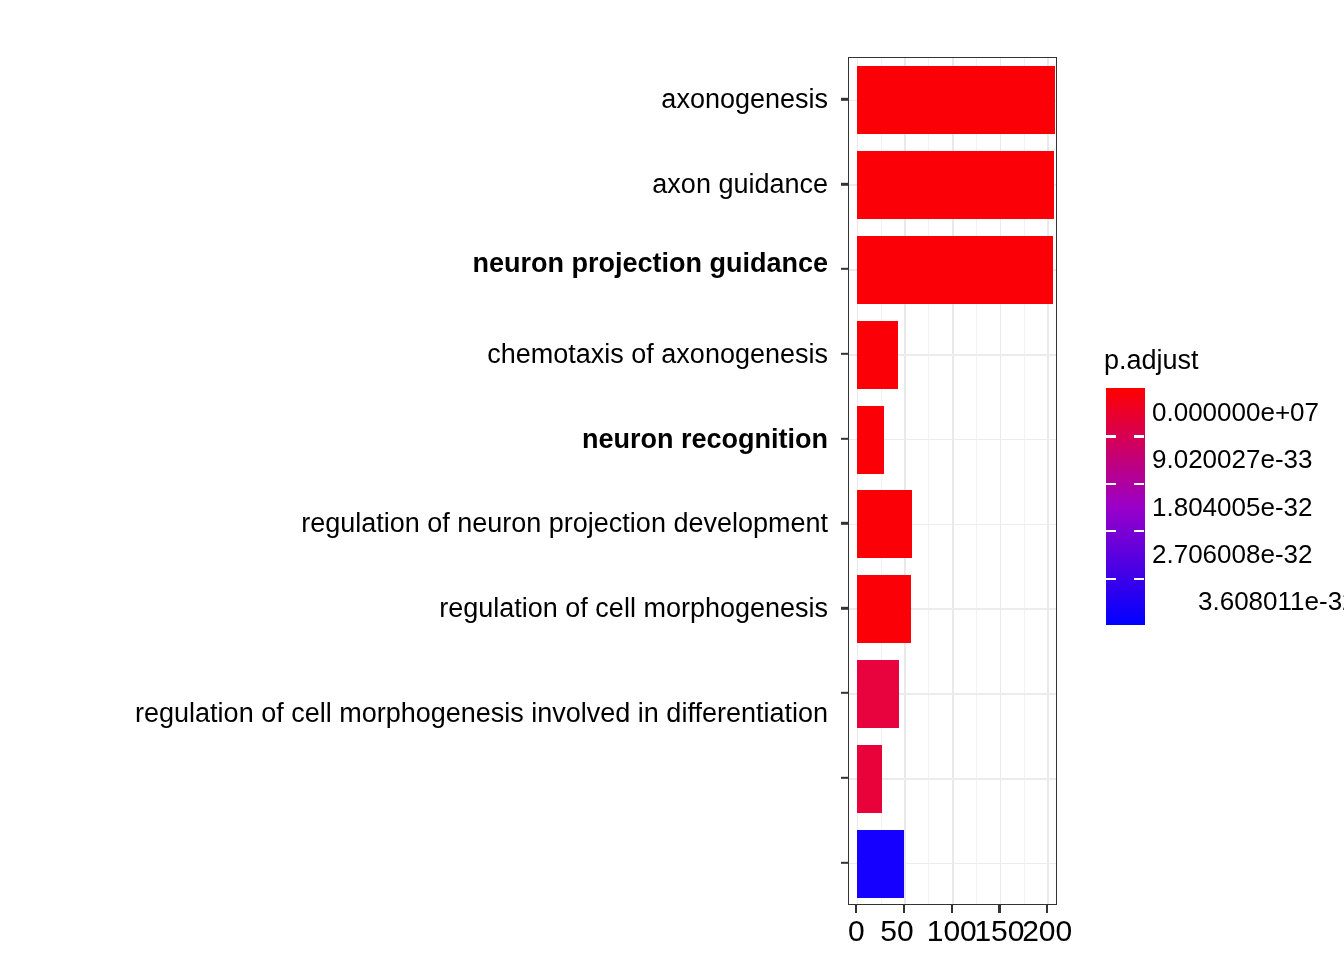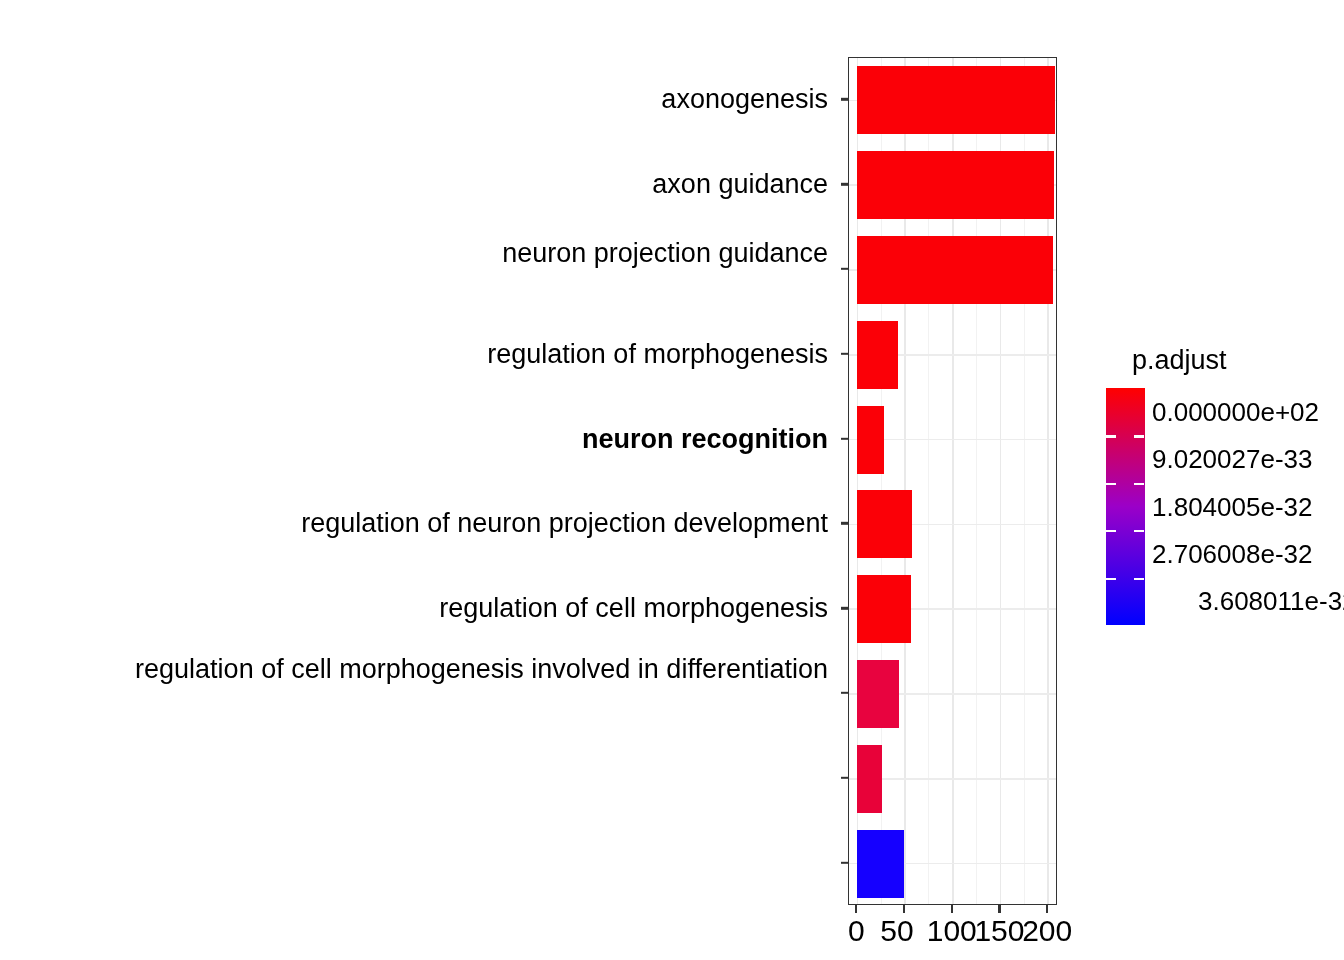--- a/index.html
+++ b/index.html
@@ -37,21 +37,21 @@
   #xaxis{position:absolute;left:848px;top:905px;width:209px;height:56px;}
   .xtick{position:absolute;top:0;width:2.4px;height:8px;background:#333333;}
   .xticklabel{
     position:absolute;top:10px;font-size:30px;line-height:32px;
     white-space:nowrap;transform:translateX(-50%);
   }
 
   
   #legend{position:absolute;left:1100px;top:345px;width:244px;height:300px;}
   #legend-title{
-    position:absolute;left:4px;top:0;font-size:27px;line-height:30px;white-space:nowrap;margin-left:28px;
+    position:absolute;left:4px;top:0;font-size:27px;line-height:30px;white-space:nowrap;
   }
   #legend-bar{
     position:absolute;left:6px;top:43px;width:39px;height:237px;
   }
   .legend-tick{position:absolute;width:10px;height:2.2px;background:#ffffff;}
   .legend-tick.left{left:6px;}
   .legend-tick.right{left:34px;}
   .legend-label{
     position:absolute;left:52px;font-size:26px;line-height:26px;white-space:nowrap;
     transform:translateY(-50%);
@@ -96,31 +96,31 @@
         <div class="bar" title="negative chemotaxis: 26" style="top: 686.88px; height: 67.84px; width: 24.817px; background: rgb(232, 2, 57);"></div>
         <div class="bar" title="forebrain development: 49" style="top: 771.68px; height: 67.84px; width: 46.7705px; background: rgb(21, 0, 255);"></div>
       </div>
   </div>
 
   <div id="ylabels">
       <div class="ylabel" style="top: 42.4px;">axonogenesis</div>
       <div class="ytick" style="top: 42.4px;"></div>
       <div class="ylabel" style="top: 127.2px;">axon guidance</div>
       <div class="ytick" style="top: 127.2px;"></div>
-      <div class="ylabel" style="top: 196px;">neuron projection guidance</div>
+      <div class="ylabel" style="top: 206px; font-weight: bold;">neuron projection guidance</div>
       <div class="ytick" style="top: 212px;"></div>
-      <div class="ylabel" style="top: 296.8px;">regulation of morphogenesis</div>
+      <div class="ylabel" style="top: 296.8px;">chemotaxis of axonogenesis</div>
       <div class="ytick" style="top: 296.8px;"></div>
       <div class="ylabel" style="top: 381.6px; font-weight: bold;">neuron recognition</div>
       <div class="ytick" style="top: 381.6px;"></div>
       <div class="ylabel" style="top: 466.4px;">regulation of neuron projection development</div>
       <div class="ytick" style="top: 466.4px;"></div>
       <div class="ylabel" style="top: 551.2px;">regulation of cell morphogenesis</div>
       <div class="ytick" style="top: 551.2px;"></div>
-      <div class="ylabel" style="top: 612px; text-align: center;">regulation of cell morphogenesis involved in differentiation</div>
+      <div class="ylabel" style="top: 656px; text-align: center;">regulation of cell morphogenesis involved in differentiation</div>
       <div class="ytick" style="top: 636px;"></div>
       <div class="ytick" style="top: 720.8px;"></div>
       <div class="ytick" style="top: 805.6px;"></div>
     </div>
 
   <div id="xaxis">
       <div class="xtick" style="left: 7.1px;"></div>
       <div class="xticklabel" style="left: 8.3px;">0</div>
       <div class="xtick" style="left: 54.825px;"></div>
       <div class="xticklabel" style="left: 49px;">50</div>
@@ -129,21 +129,21 @@
       <div class="xtick" style="left: 150.275px;"></div>
       <div class="xticklabel" style="left: 151.475px; text-align: center;">150</div>
       <div class="xtick" style="left: 198px;"></div>
       <div class="xticklabel" style="left: 199.2px;">200</div>
     </div>
 
   <div id="legend">
     <div id="legend-title">p.adjust</div>
     <div id="legend-bar" style="background: linear-gradient(rgb(255, 0, 0) 0%, rgb(155, 0, 200) 50%, rgb(0, 0, 255) 100%);"></div>
     <div id="legend-labels">
-        <div class="legend-label" style="top: 66.7px;">0.000000e+02</div>
+        <div class="legend-label" style="top: 66.7px;">0.000000e+07</div>
         <div class="legend-label" style="top: 114.1px;">9.020027e-33</div>
         <div class="legend-label" style="top: 161.5px;">1.804005e-32</div>
         <div class="legend-label" style="top: 208.9px;">2.706008e-32</div>
         <div class="legend-label" style="top: 256.3px; margin-left: 46px;">3.608011e-32</div>
       </div>
   <div class="legend-tick left" style="top: 90.4px;"></div>
       <div class="legend-tick right" style="top: 90.4px;"></div>
       <div class="legend-tick left" style="top: 137.8px;"></div>
       <div class="legend-tick right" style="top: 137.8px;"></div>
       <div class="legend-tick left" style="top: 185.2px;"></div>

